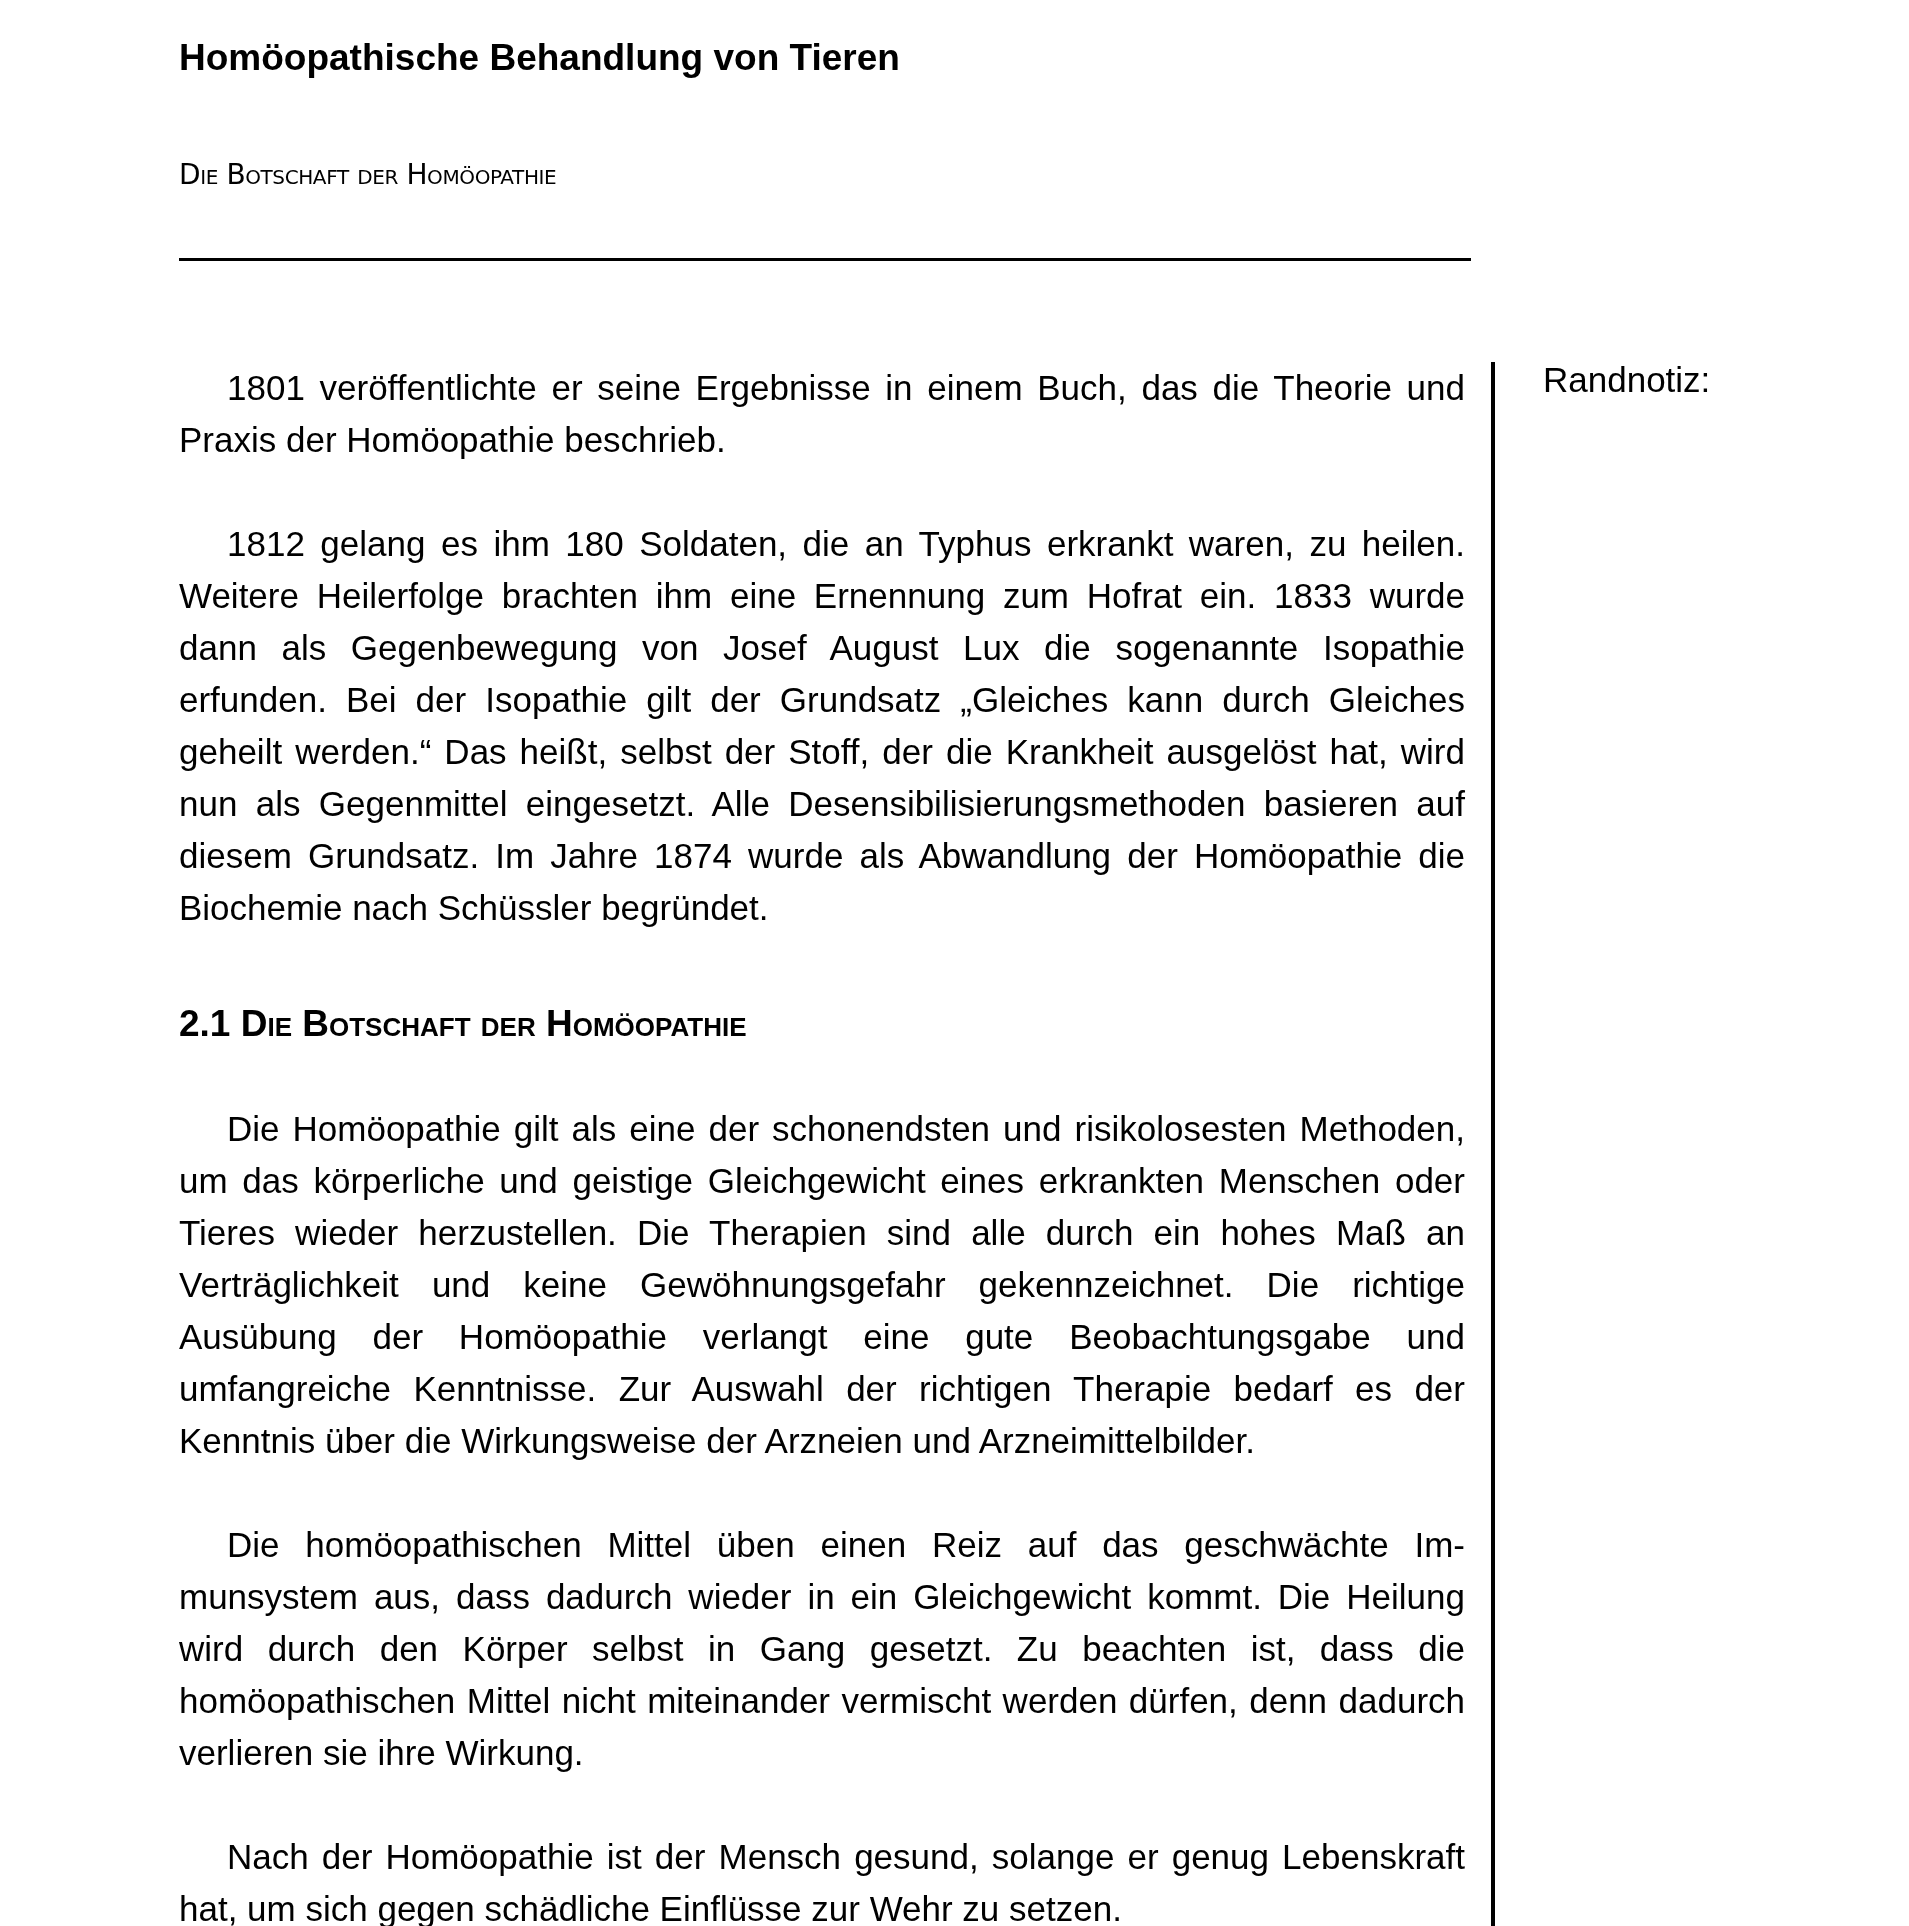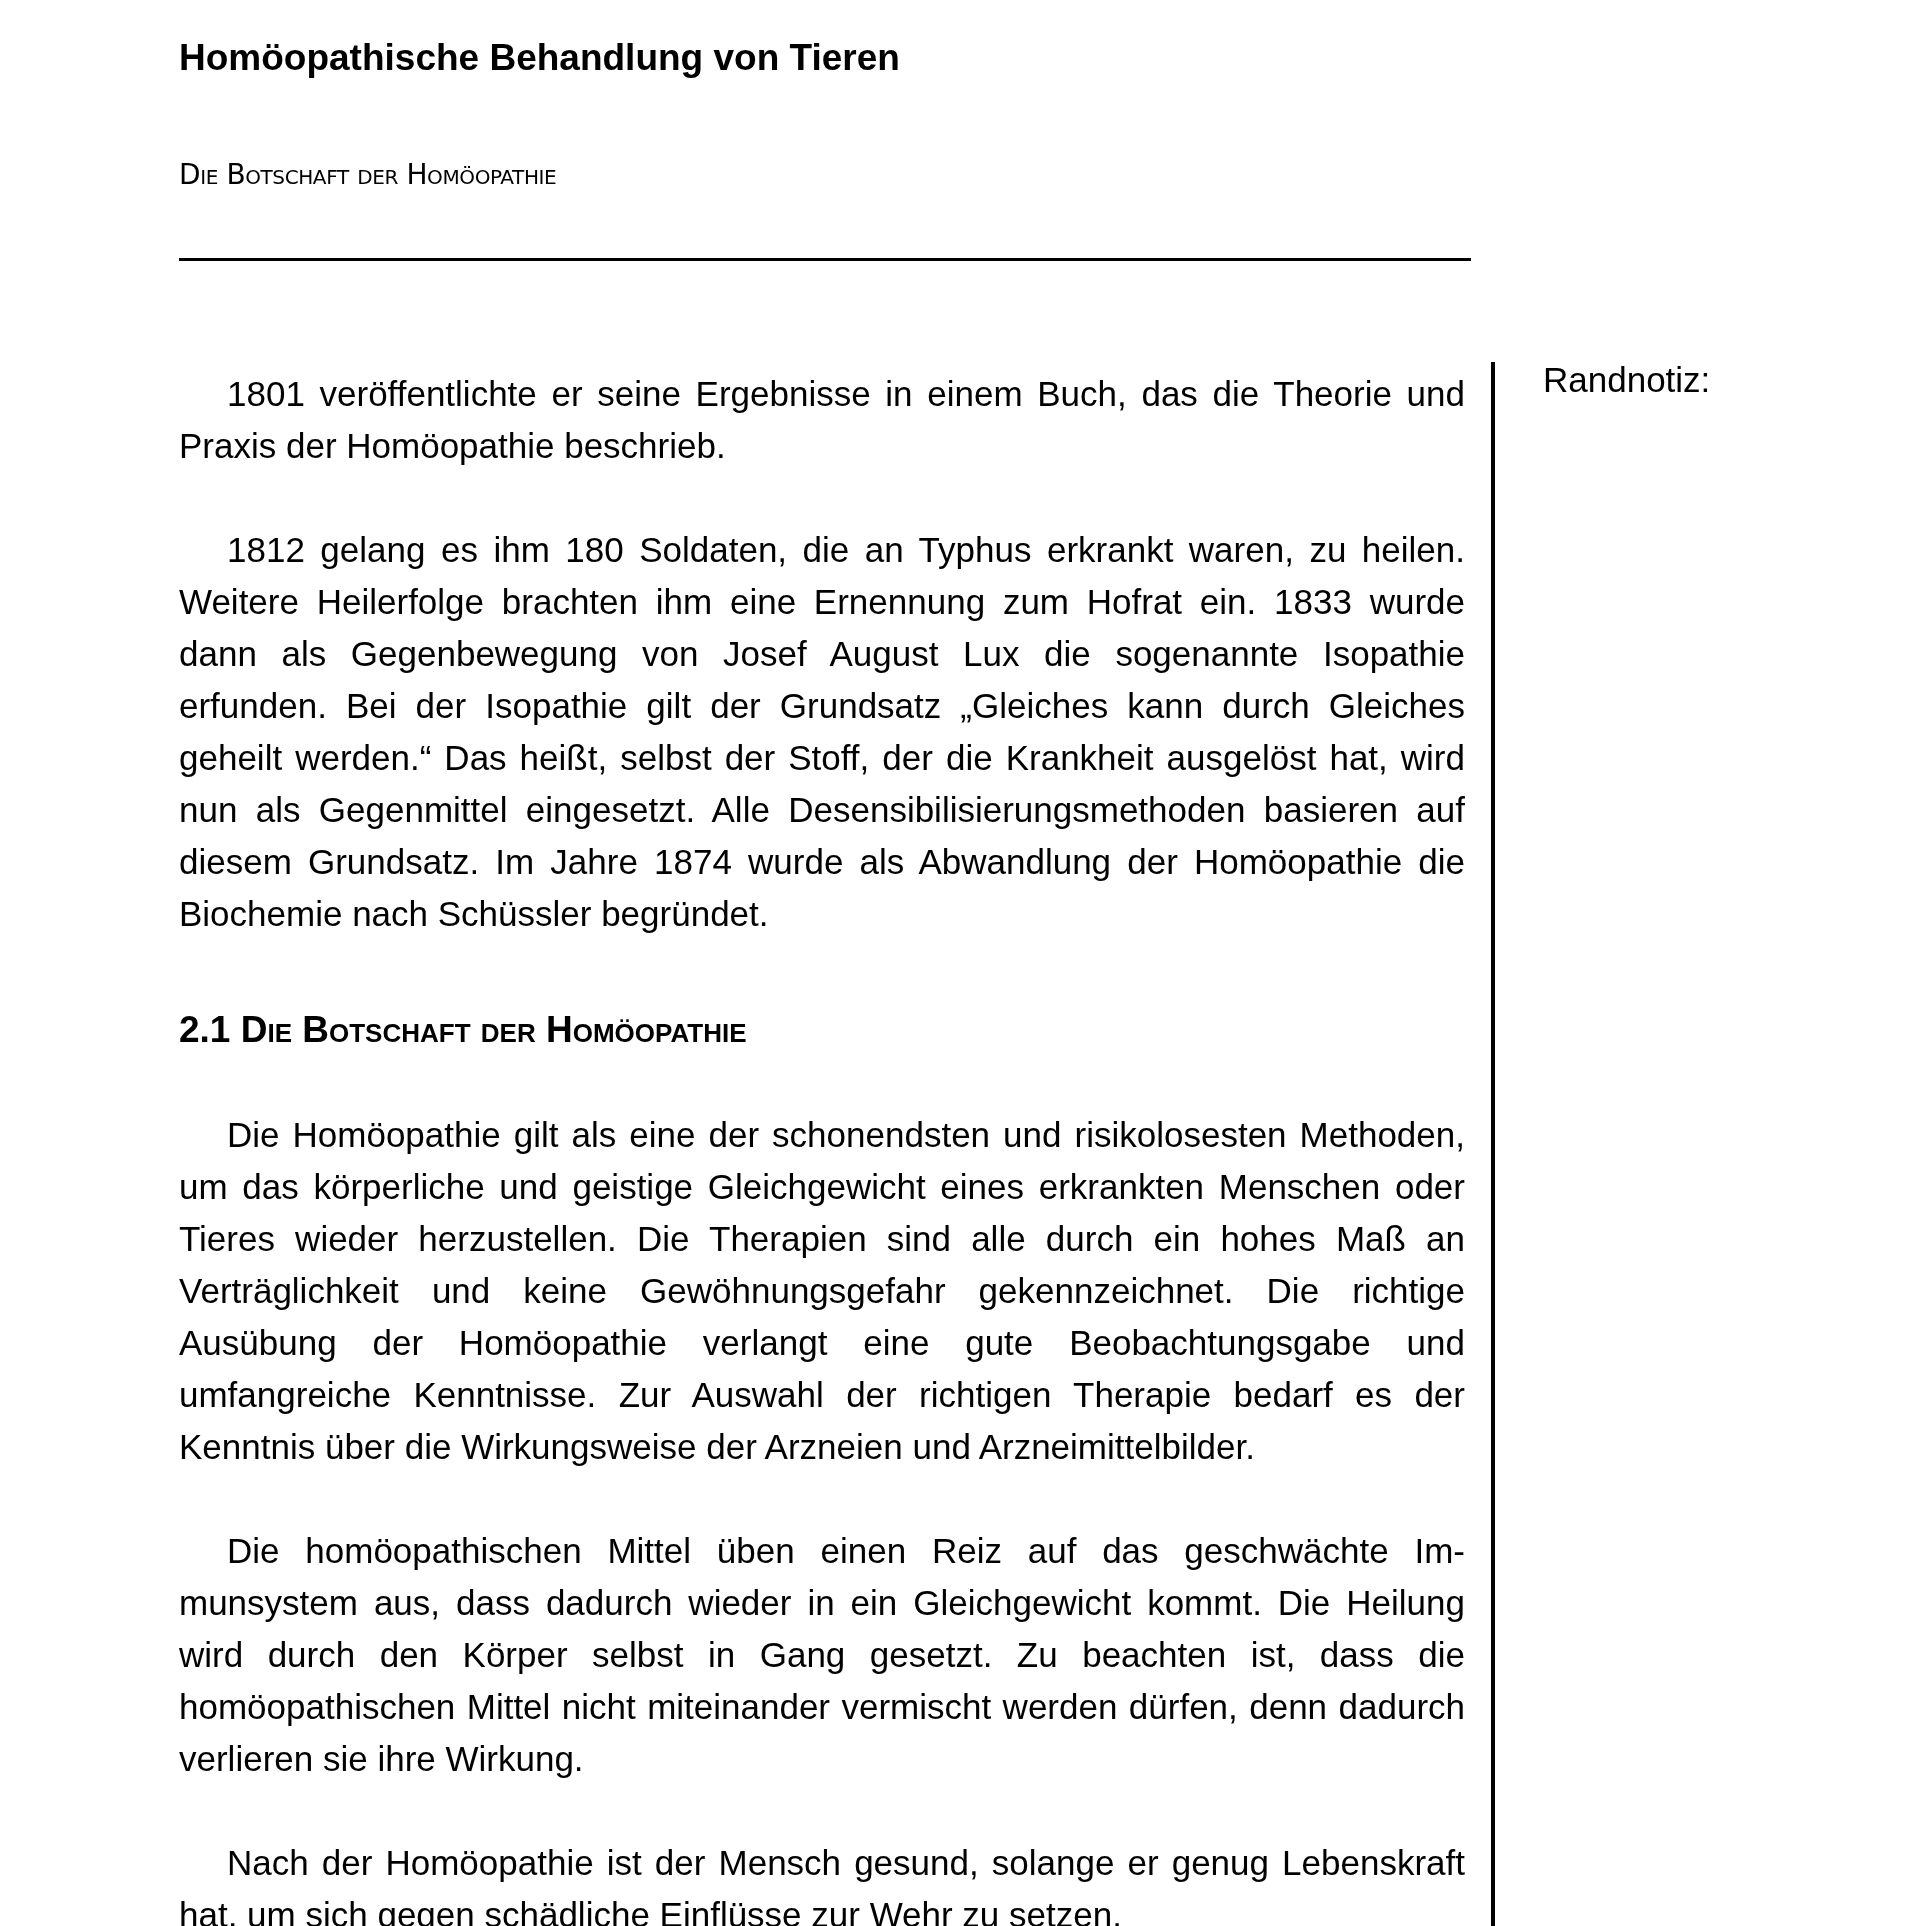--- a/index.html
+++ b/index.html
@@ -6,21 +6,21 @@
   body { width:1910px; height:2703px; position:relative; overflow:hidden; color:#000000; font-family:"Liberation Sans", sans-serif; }
   .abs { position:absolute; }
   .header-title { left:179px; top:37px; font-size:37px; font-weight:bold; white-space:nowrap; }
   .header-sub { left:179px; top:158px; font-size:28px; white-space:nowrap; font-family:"DejaVu Sans", sans-serif; font-variant:small-caps; letter-spacing:-0.4px; }
   .header-rule { left:179px; top:258px; width:1292px; height:2.7px; background:#000; }
   .vbar { left:1491px; top:362px; width:3.5px; height:2246px; background:#000; }
   .marginnote { left:1543px; top:360px; font-size:35px; white-space:nowrap; }
   .main { left:179px; top:352px; width:1286px; font-size:35px; line-height:52px; }
   .main p { margin:0; text-align:justify; text-indent:48px; hyphens:manual; }
   .main p + p { margin-top:52px; }
-  .main p.first { margin-top:16px; }
+  .main p.first { margin-top:10px; }
   .section-heading { font-size:37px; font-weight:bold; font-variant:small-caps; margin:65px 0 54px 0; line-height:50px; }
 </style>
 </head>
 <body>
 
 <div class="abs header-title">Homöopathische Behandlung von Tieren</div>
 <div class="abs header-sub">Die Botschaft der Homöopathie</div>
 <div class="abs header-rule"></div>
 
 <div class="abs vbar"></div>

